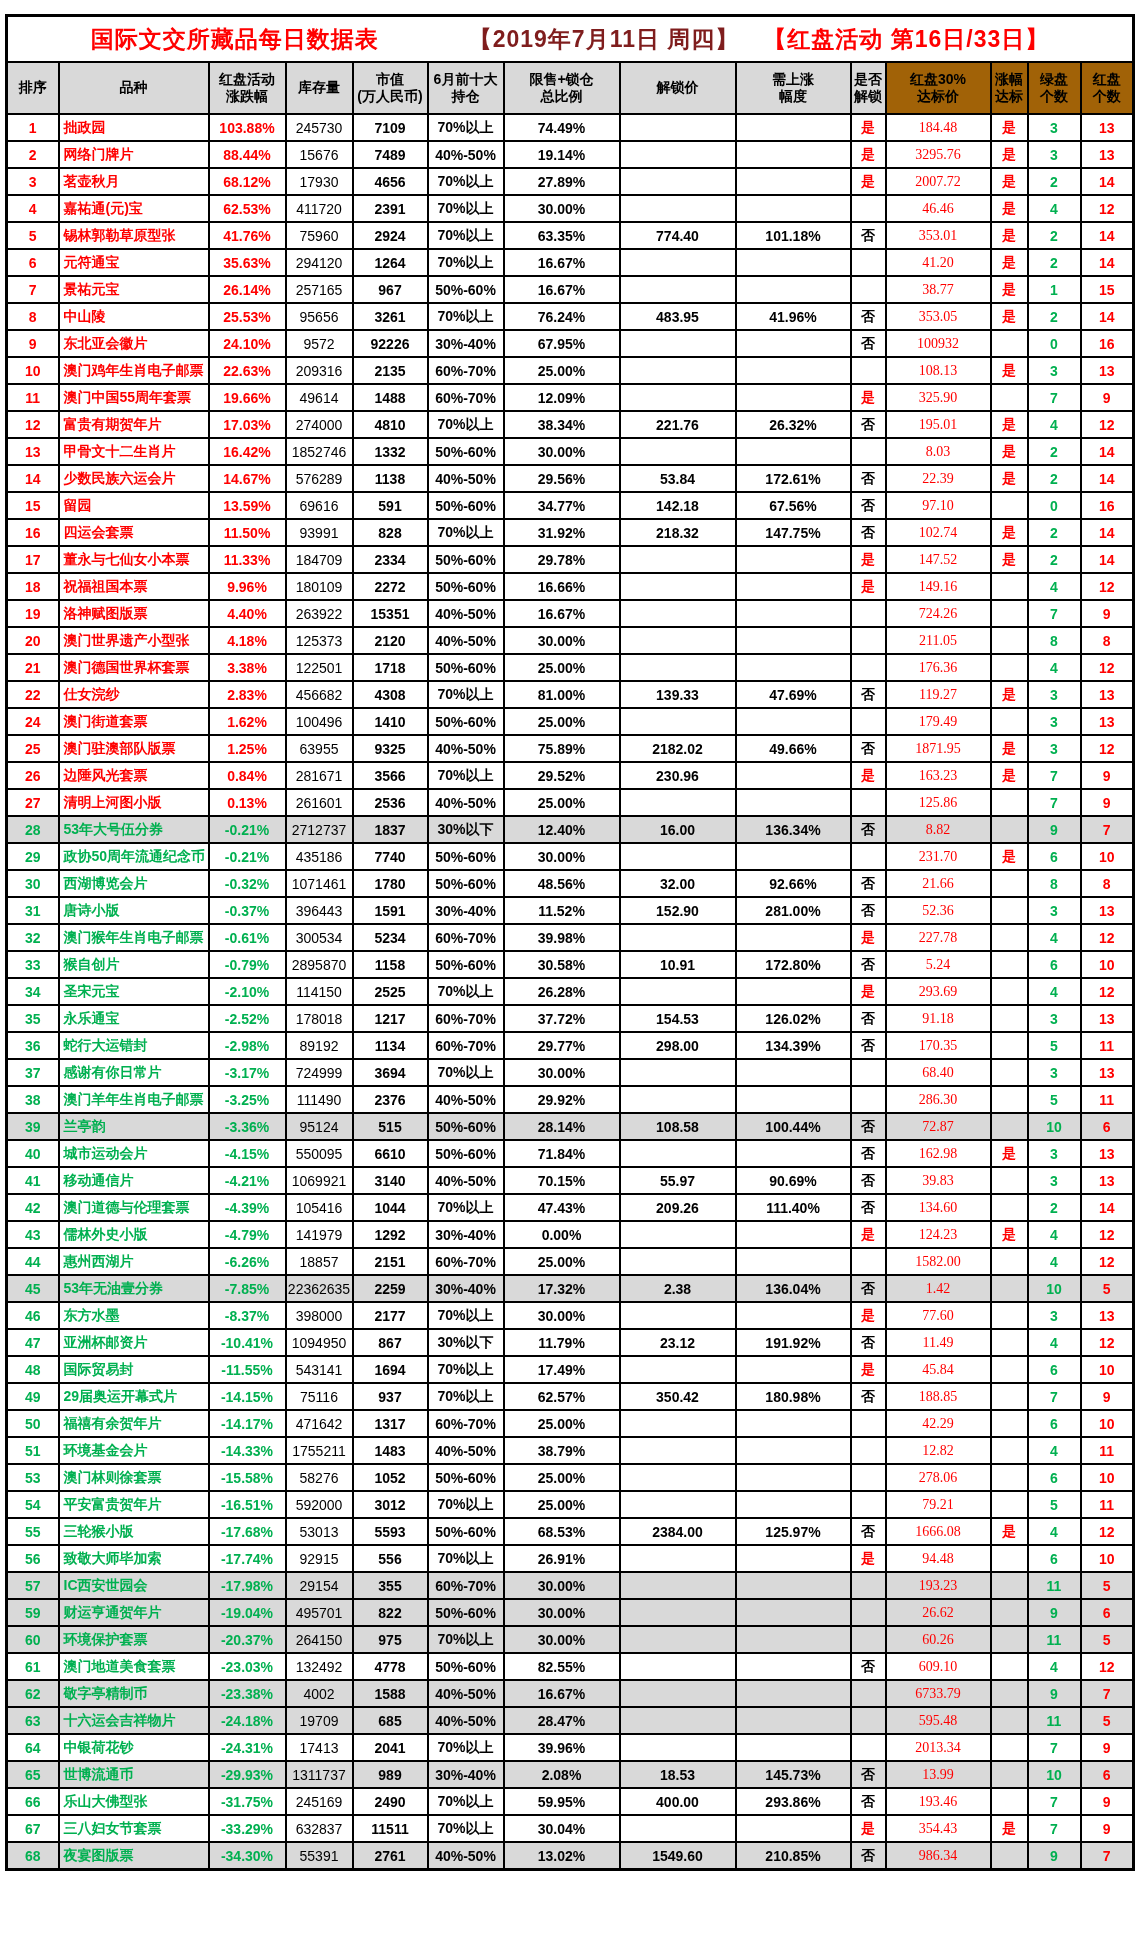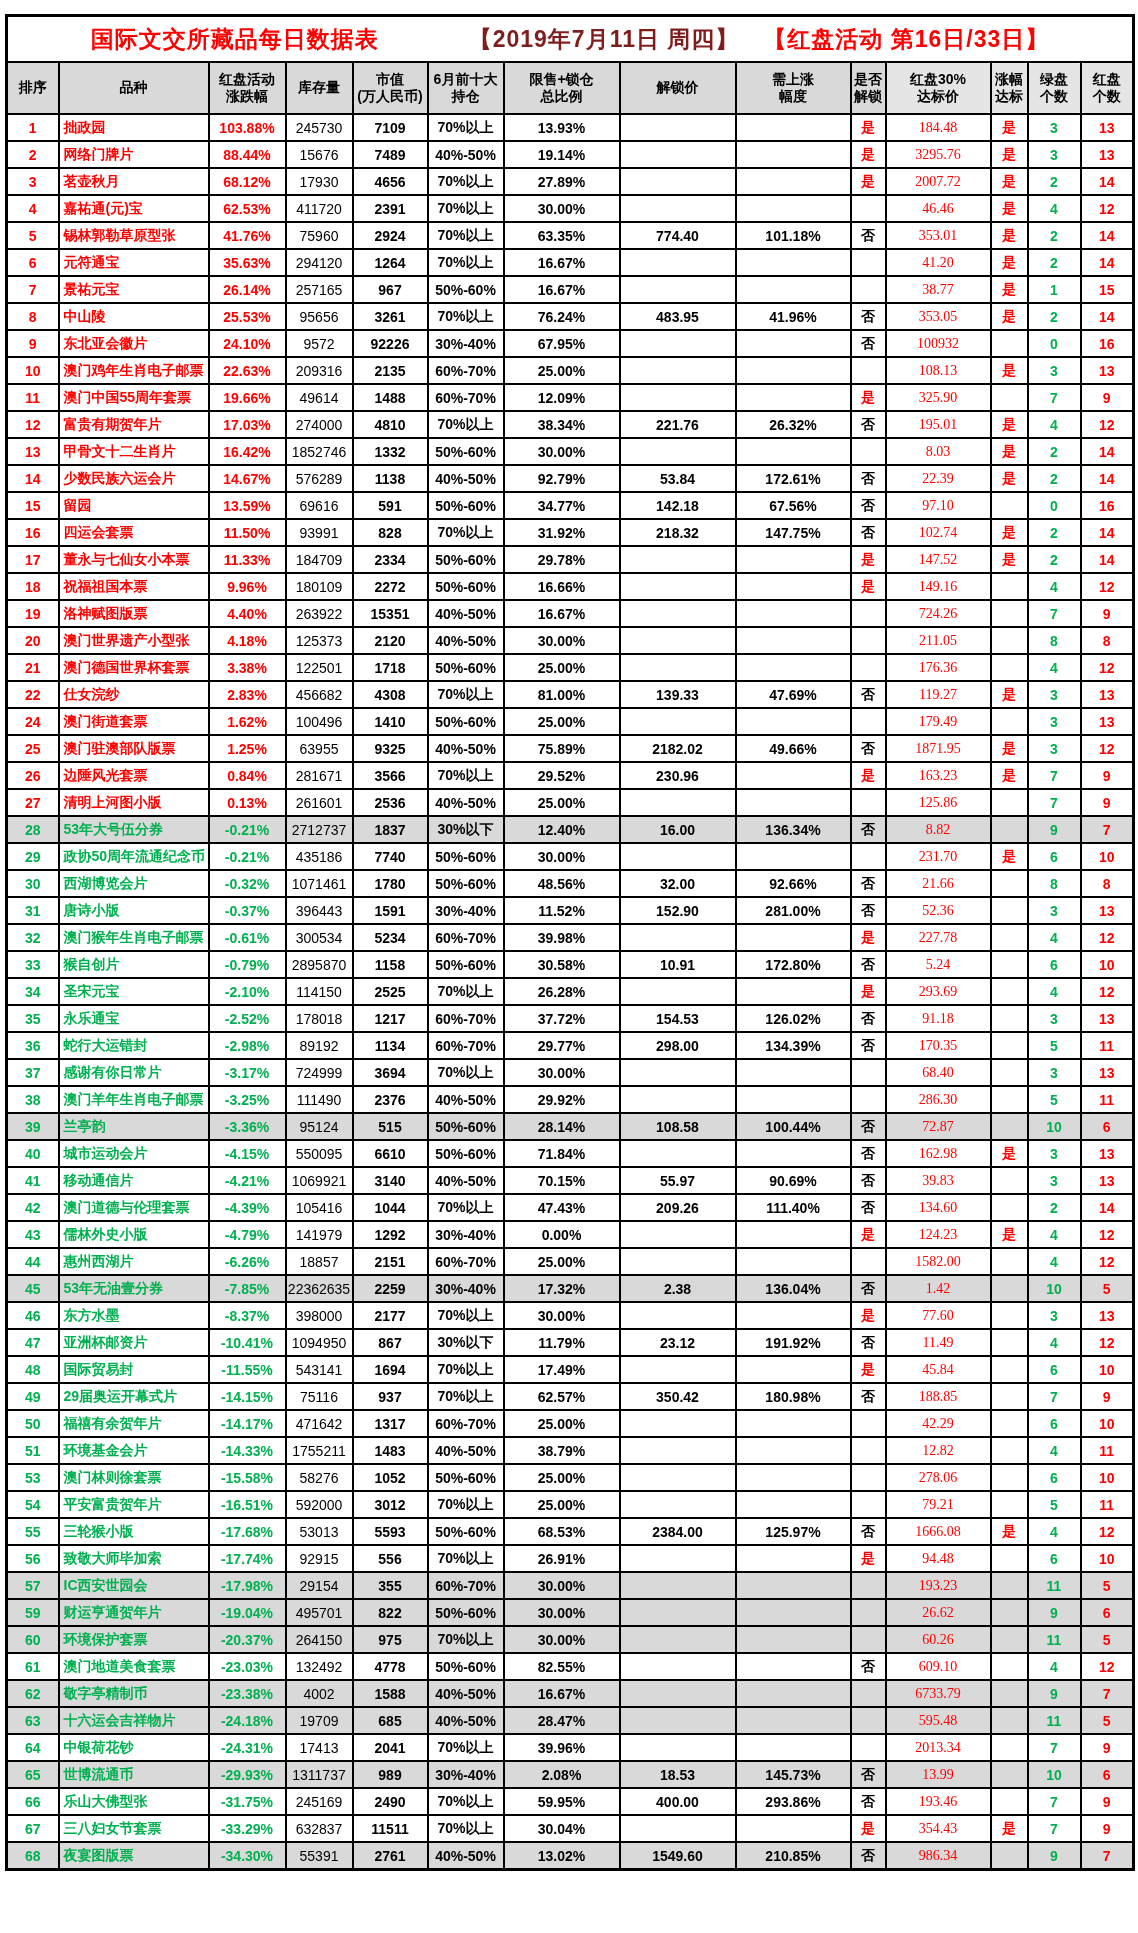--- a/index.html
+++ b/index.html
@@ -11,21 +11,21 @@
 
   
   .title-cell{height:44px; background:#FFFFFF; border-bottom:2px solid #000;}
   .title-wrap{display:flex; align-items:center; justify-content:center; gap:24px; font-weight:bold; font-size:23px; letter-spacing:1px;text-align:center;}
   .t-red{color:#FF0000;}
   .t-blue{color:#7f1d1d;}
   .t-gap{display:inline-block; width:42px;}
 
   
   th{background:#D9D9D9; color:#000; font-weight:bold; font-size:14px; line-height:1.25; white-space:pre-line; height:50px;}
-  th.hl{background:#e5e5e5;border-radius:6px;}
+  th.hl{background:#a16207;}
 
   
   tr.data td{height:25px; font-size:14px;}
   tr.gray td{background:#D9D9D9;}
   td.c-rank{font-weight:bold; font-size:15px;}
   td.c-name{text-align:left; padding-left:4px; font-weight:bold; font-size:14px;}
   td.c-change{font-weight:bold;}
   .up{color:#FF0000;}
   .down{color:#00B050;}
   td.c-inventory{color:#000; font-weight:normal; font-size:13px;}
@@ -99,21 +99,21 @@
 个数</th>
         </tr>
 
     <tr class="data">
           <td class="c-rank up">1</td>
           <td class="c-name up">拙政园</td>
           <td class="c-change up">103.88%</td>
           <td class="c-inventory">245730</td>
           <td class="c-bold">7109</td>
           <td class="c-holding">70%以上</td>
-          <td class="c-bold">13.93%</td>
+          <td class="c-bold">74.49%</td>
           <td class="c-bold"></td>
           <td class="c-bold"></td>
           <td class="c-unlocked yes">是</td>
           <td class="c-target">184.48</td>
           <td class="c-met">是</td>
           <td class="c-green">3</td>
           <td class="c-red">13</td>
         </tr>
         <tr class="data">
           <td class="c-rank up">2</td>
@@ -307,21 +307,21 @@
           <td class="c-green">2</td>
           <td class="c-red">14</td>
         </tr>
         <tr class="data">
           <td class="c-rank up">14</td>
           <td class="c-name up">少数民族六运会片</td>
           <td class="c-change up">14.67%</td>
           <td class="c-inventory">576289</td>
           <td class="c-bold">1138</td>
           <td class="c-holding">40%-50%</td>
-          <td class="c-bold">92.79%</td>
+          <td class="c-bold">29.56%</td>
           <td class="c-bold">53.84</td>
           <td class="c-bold">172.61%</td>
           <td class="c-unlocked no">否</td>
           <td class="c-target">22.39</td>
           <td class="c-met">是</td>
           <td class="c-green">2</td>
           <td class="c-red">14</td>
         </tr>
         <tr class="data">
           <td class="c-rank up">15</td>

